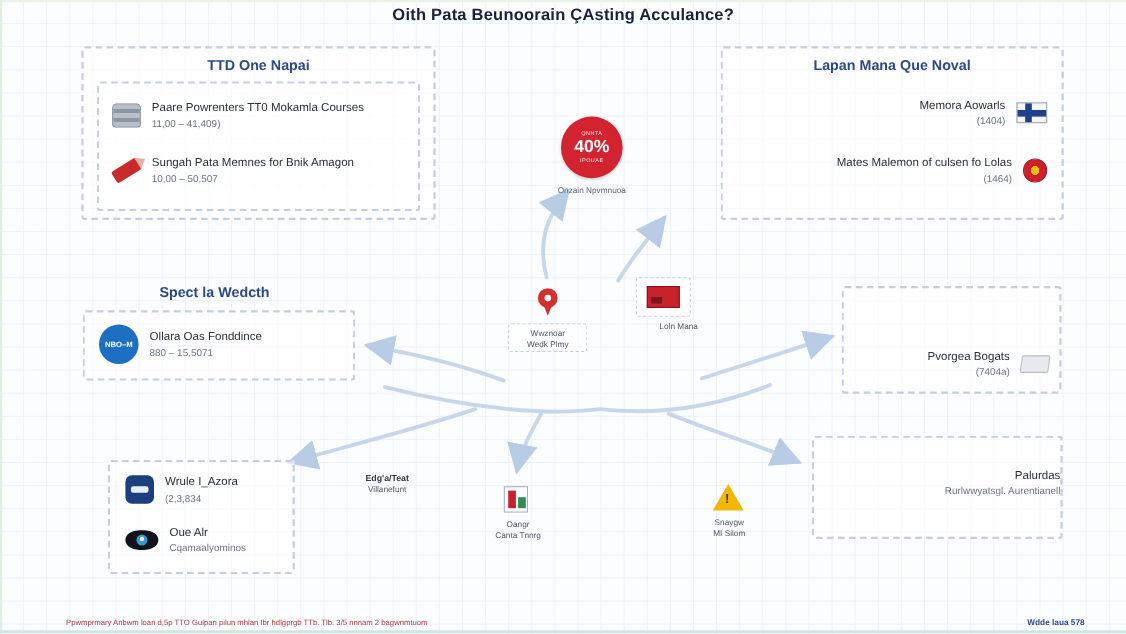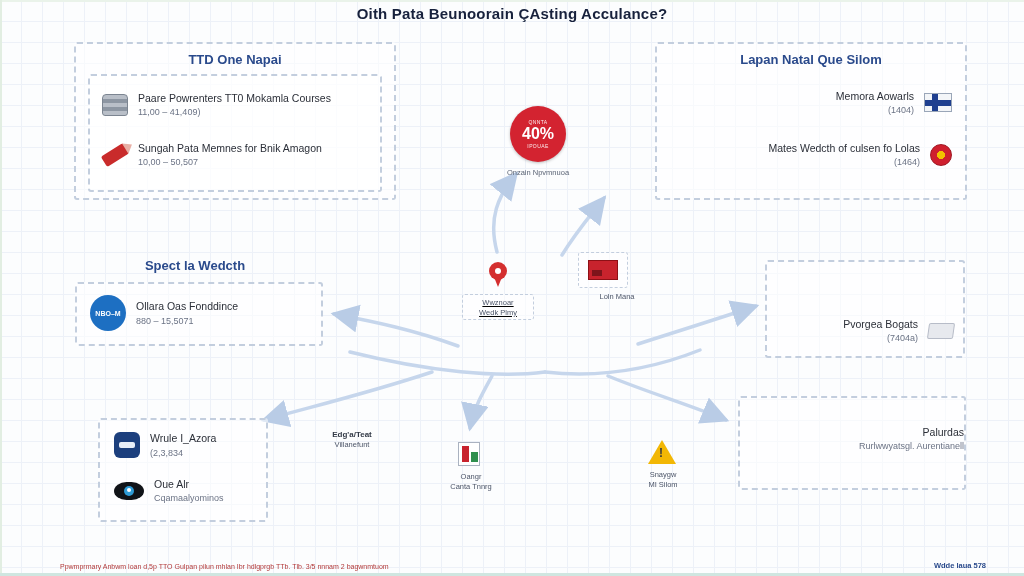--- a/index.html
+++ b/index.html
@@ -135,32 +135,32 @@
   </div>
   <div class="row" style="left:102px; top:142px; width:268px;">
     <span class="icon pencil-icon"></span>
     <span class="txtcol">
       <span class="item-label">Sungah Pata Memnes for Bnik Amagon</span>
       <span class="item-sub">10,00 – 50,507</span>
     </span>
   </div>
 
   <div class="dashed-box" style="left:655px; top:42px; width:312px; height:158px;">
-    <div class="section-header" style="margin-top:8px;">Lapan Natal Que Silom</div>
+    <div class="section-header" style="margin-top:8px;">Lapan Mana Que Noval</div>
   </div>
   <div class="row" style="left:690px; top:90px; width:262px; justify-content:flex-end;">
     <span class="txtcol right-align">
       <span class="item-label">Memora Aowarls</span>
       <span class="item-sub">(1404)</span>
     </span>
     <span class="icon flag-cross-icon"></span>
   </div>
   <div class="row" style="left:690px; top:142px; width:262px; justify-content:flex-end;">
     <span class="txtcol right-align">
-      <span class="item-label">Mates Wedcth of culsen fo Lolas</span>
+      <span class="item-label">Mates Malemon of culsen fo Lolas</span>
       <span class="item-sub">(1464)</span>
     </span>
     <span class="icon red-ring-icon"></span>
   </div>
 
   <div class="badge">
     <span class="tiny">QNNTA</span>
     <span class="big">40%</span>
     <span class="tiny">IPOUAE</span>
   </div>
@@ -176,21 +176,21 @@
     </span>
   </div>
 
   <div style="position:absolute; left:488px; top:262px;">
     <div class="pin-icon">
         <div class="head"></div>
         <div class="dot"></div>
         <div class="tip"></div>
       </div>
   </div>
-  <div class="dashed-box" style="left:462px; top:294px; width:72px; height:26px; border-width:1px;text-decoration:underline;">
+  <div class="dashed-box" style="left:462px; top:294px; width:72px; height:26px; border-width:1px;">
     <div class="caption" style="margin-top:3px;">
       <div>Wwznoar</div>
       <div>Wedk Plmy</div>
     </div>
   </div>
 
   <div class="dashed-box" style="left:578px; top:252px; width:50px; height:36px; border-width:1px; display:flex; align-items:center; justify-content:center;">
     <span class="icon flag-red-icon"></span>
   </div>
   <div class="caption" style="position:absolute; left:584px; top:292px; width:66px;">Loln Mana</div>

